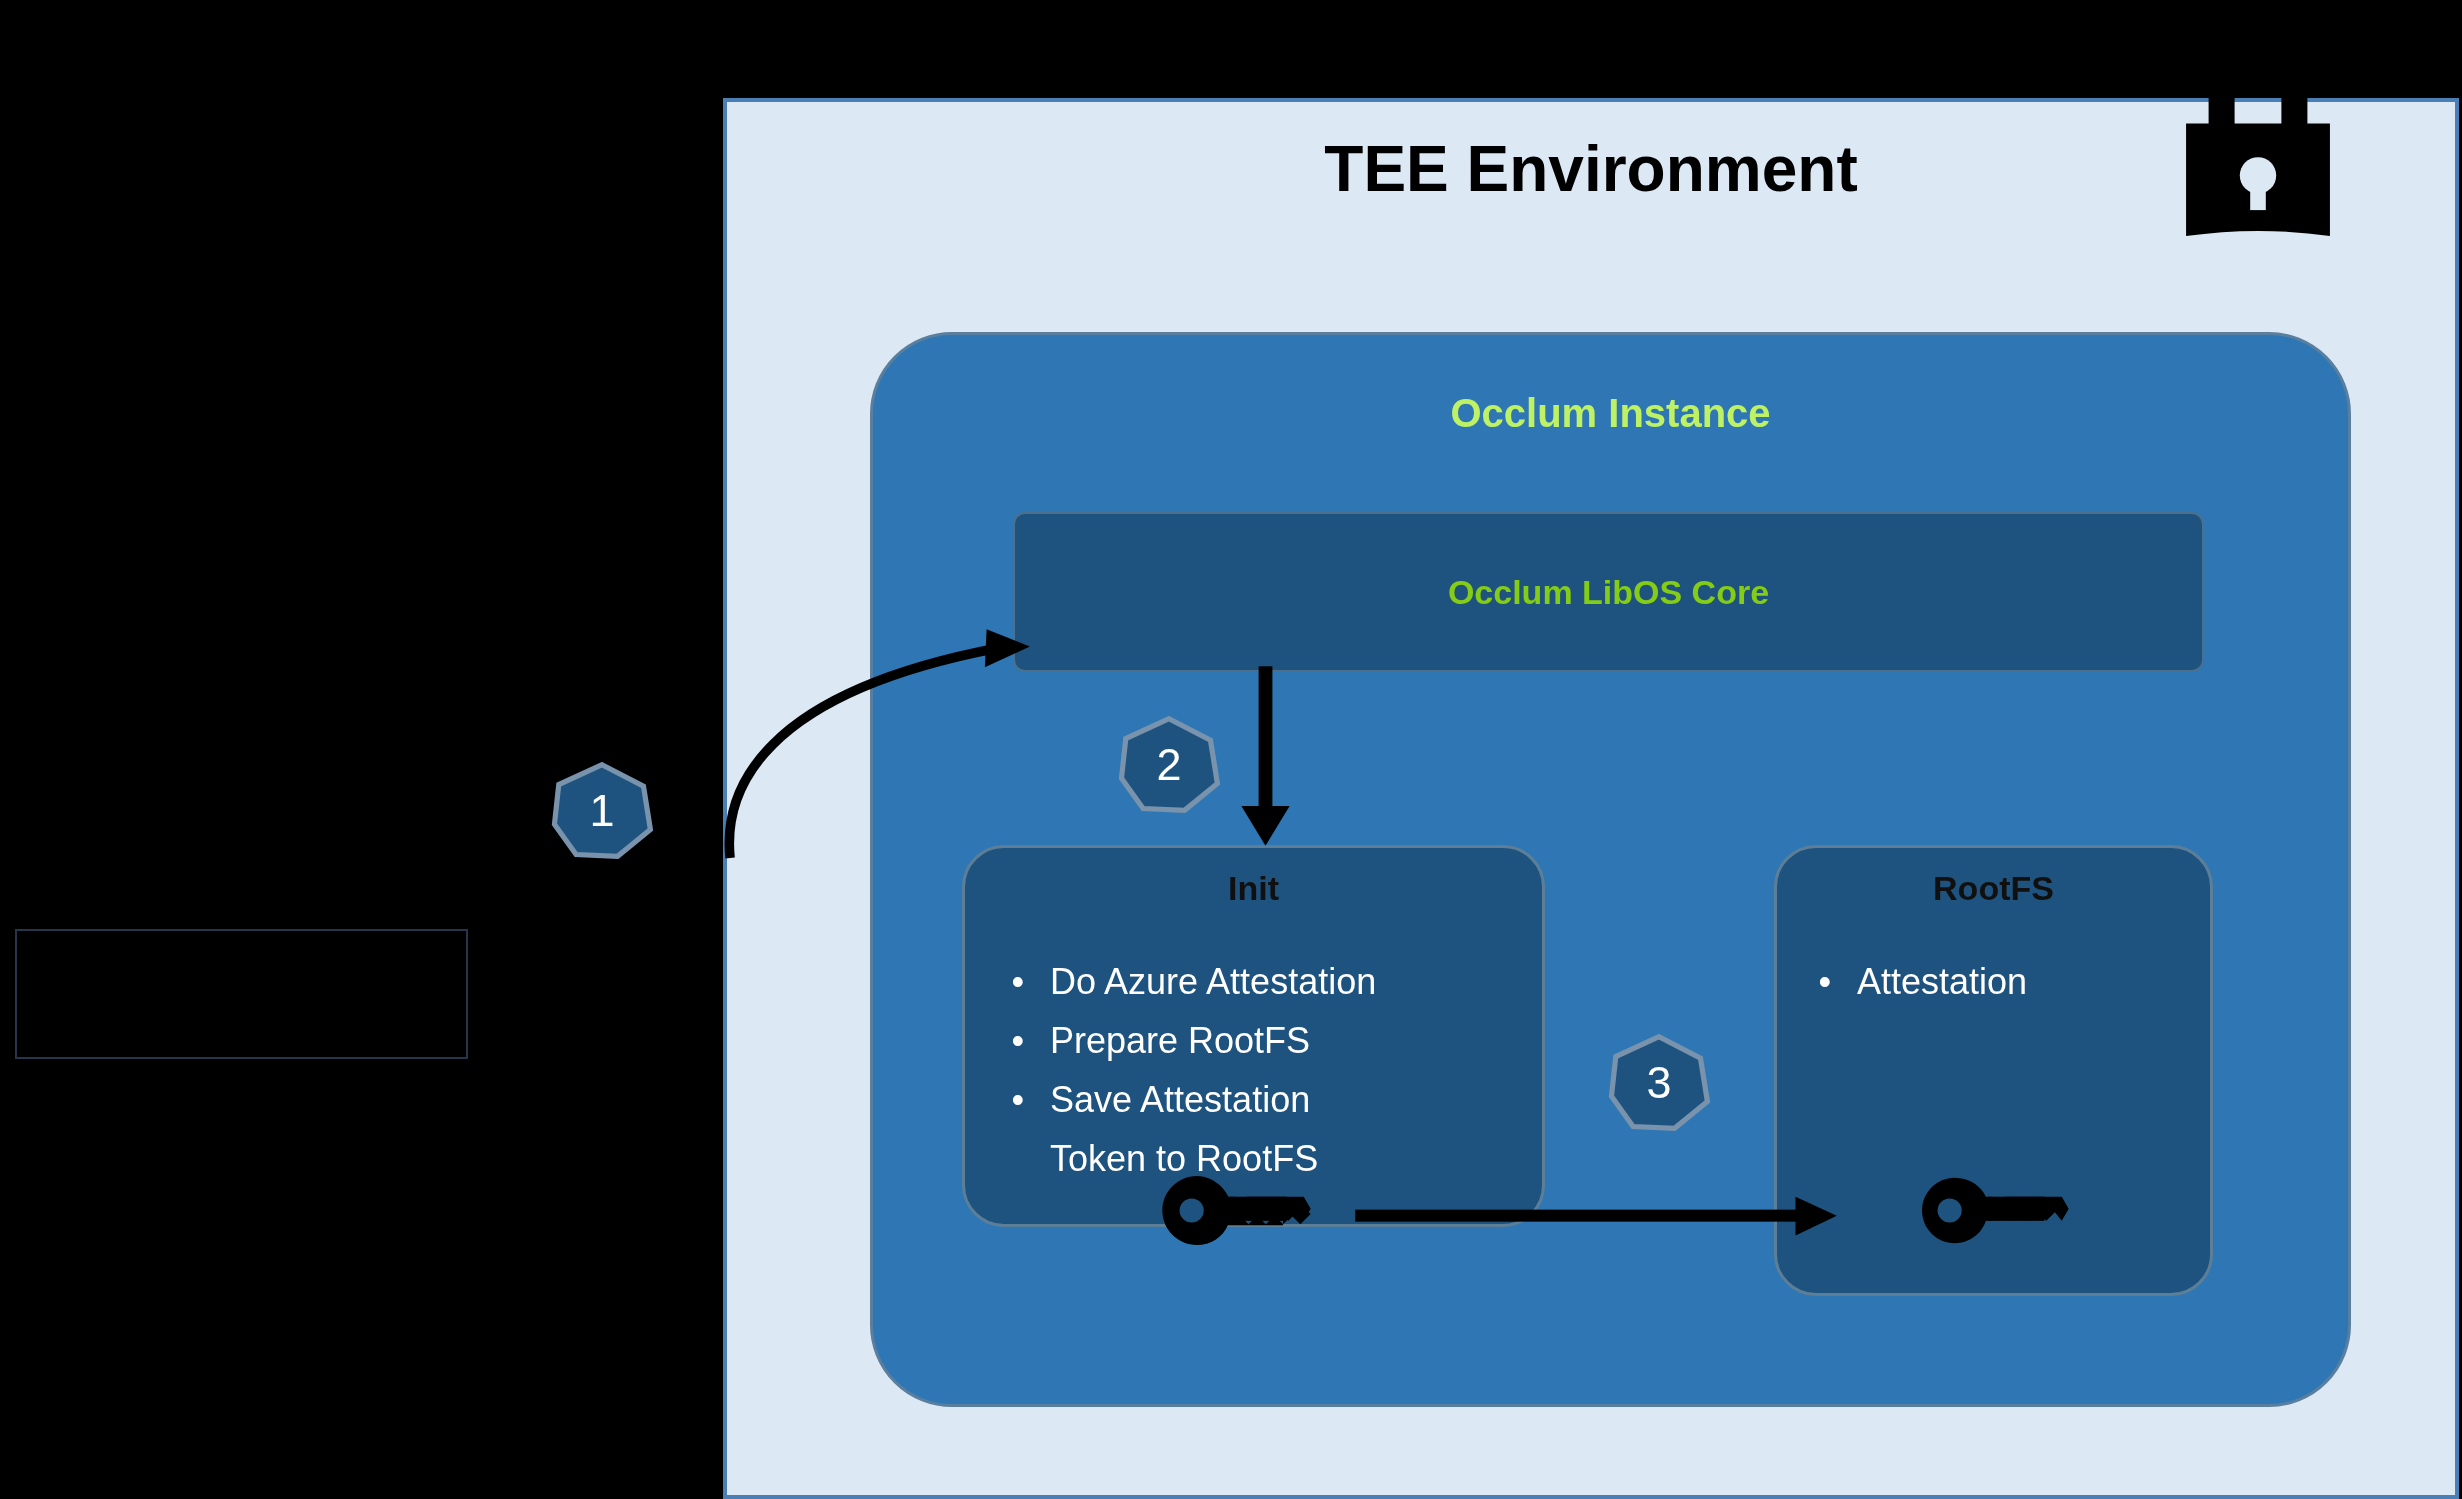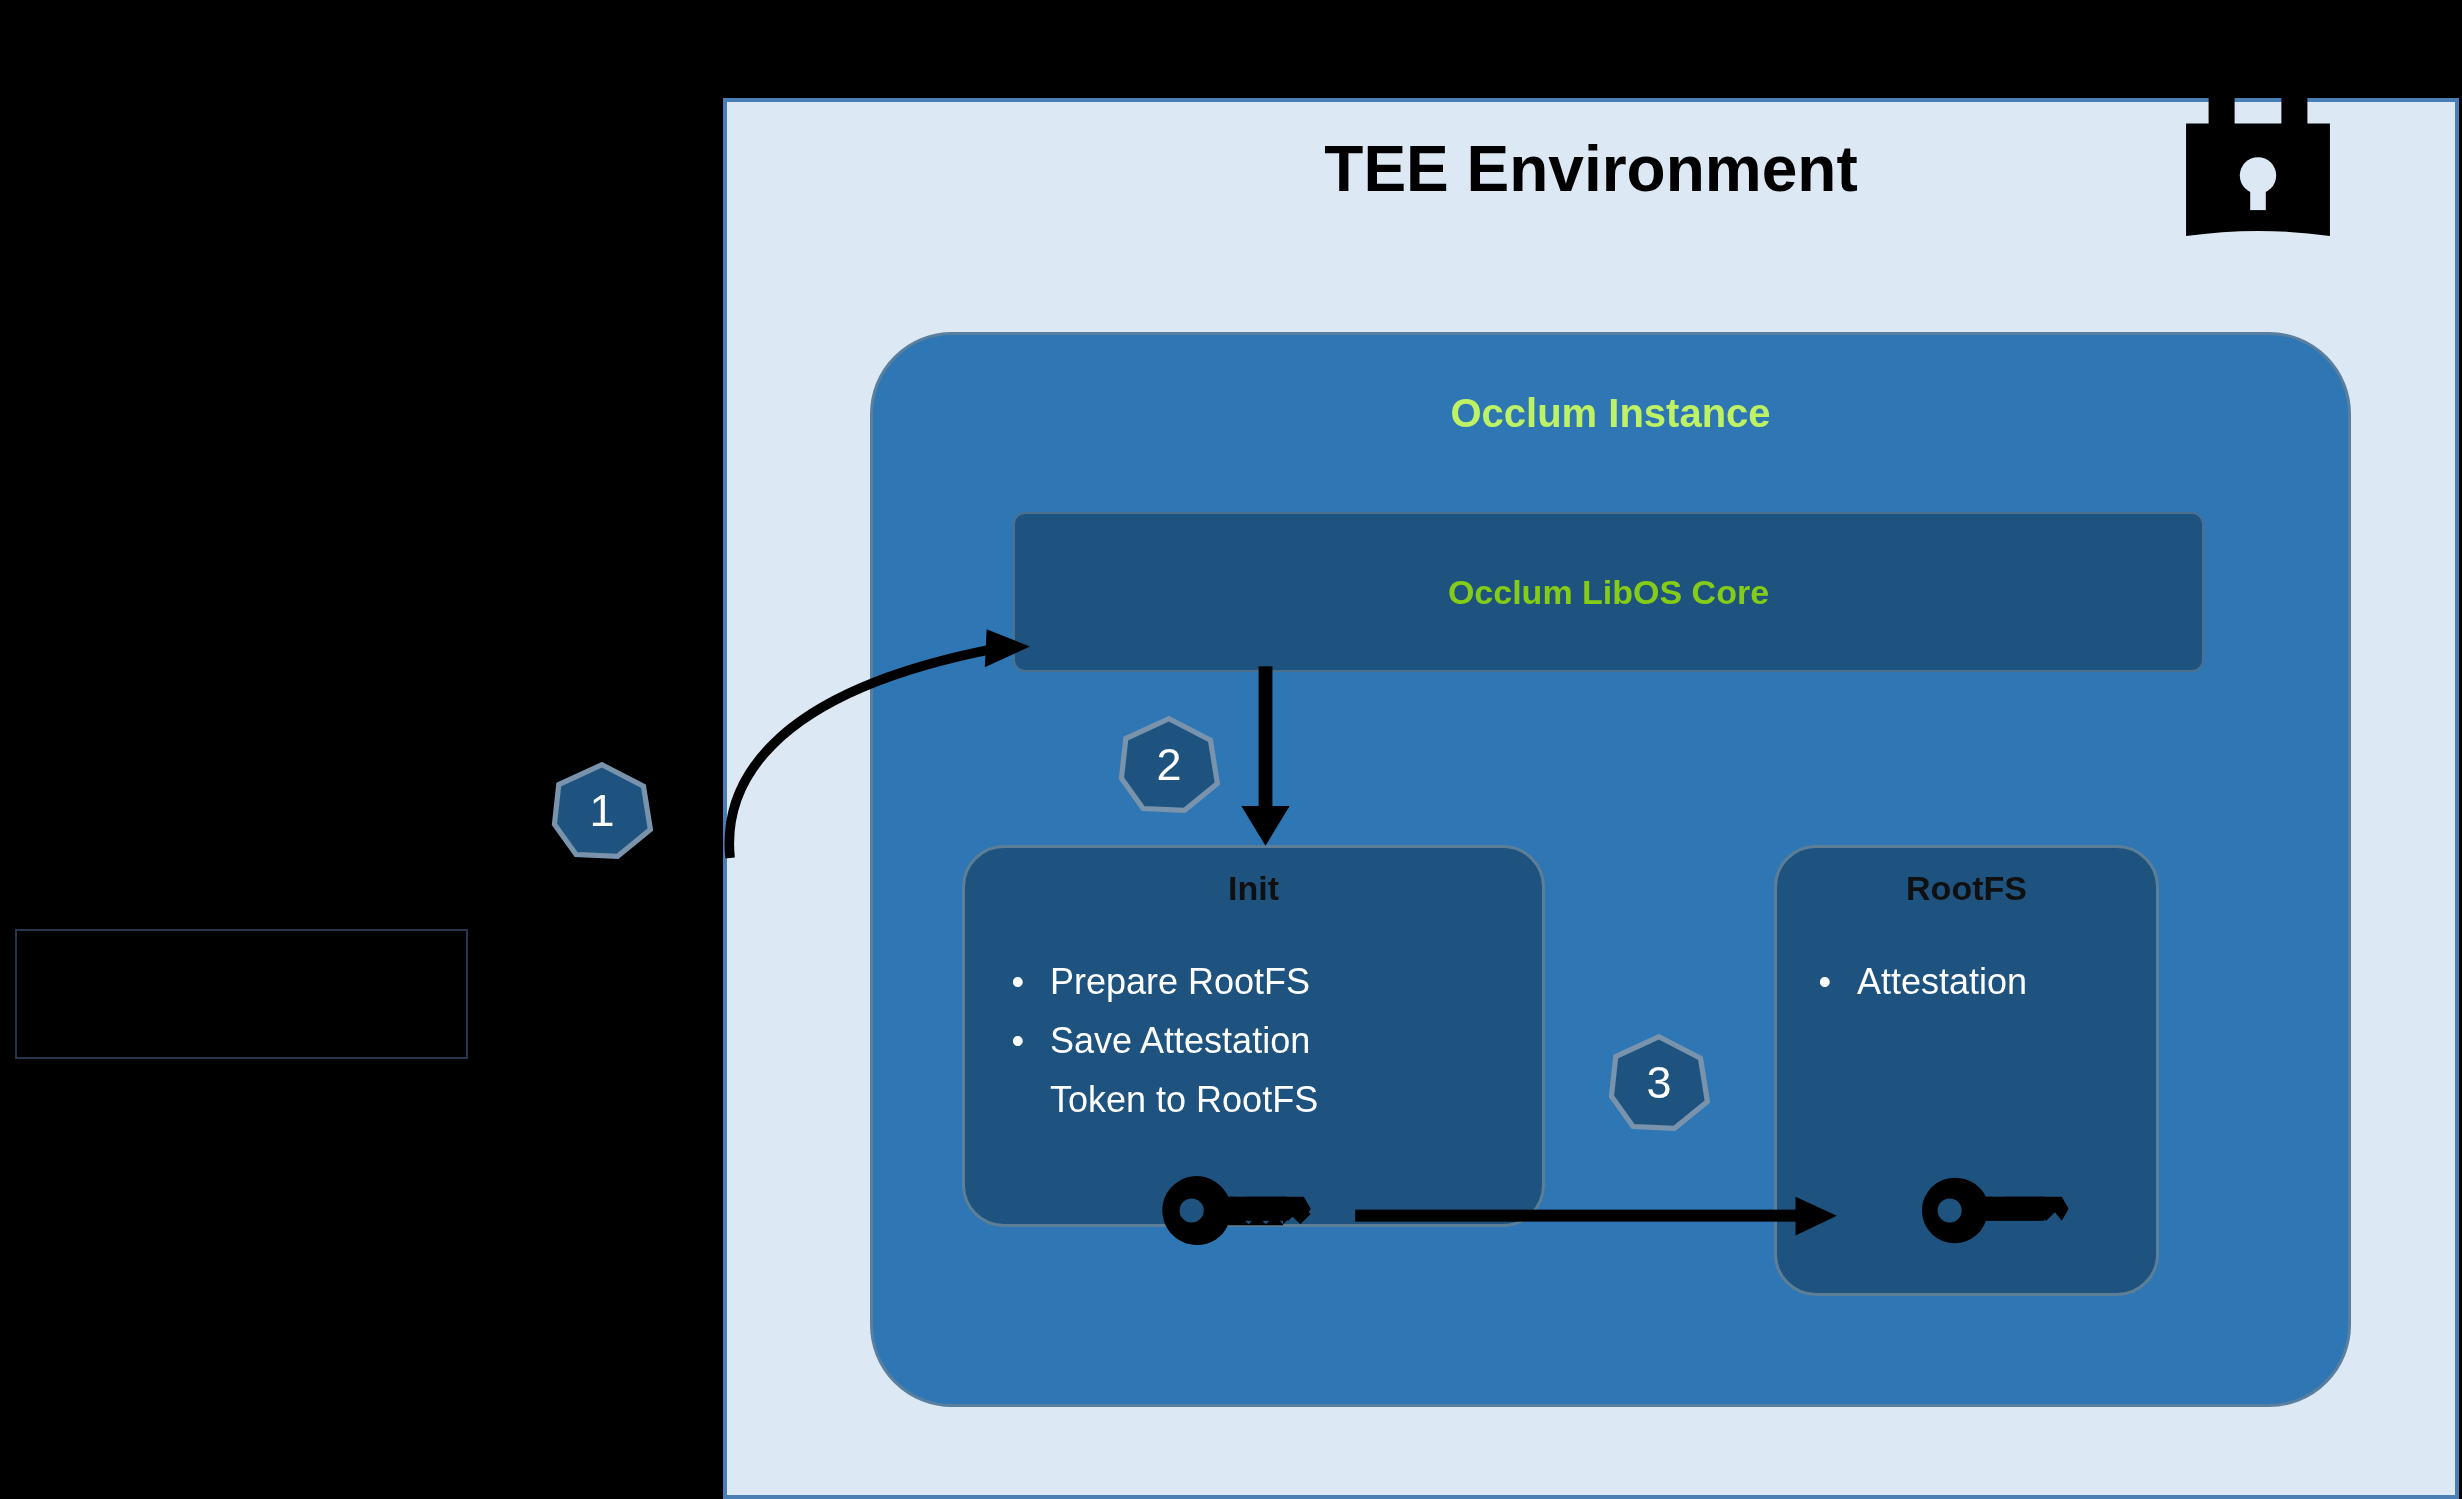--- a/index.html
+++ b/index.html
@@ -113,21 +113,21 @@
   }
   .init-box {
     left: 962px;
     top: 845px;
     width: 583px;
     height: 382px;
   }
   .rootfs-box {
     left: 1774px;
     top: 845px;
-    width: 385px;
+    width: 439px;
     height: 451px;
   }
   .inner-title {
     position: absolute;
     left: 0;
     top: 21px;
     width: 100%;
     text-align: center;
     font-size: 34px;
     font-weight: bold;
@@ -217,20 +217,21 @@
   <div class="occlum-title">Occlum Instance</div>
 </div>
 
 <div class="libos-bar">
   <span class="libos-label">Occlum LibOS Core</span>
 </div>
 
 <div class="inner-box init-box">
   <div class="inner-title">Init</div>
   <ul class="bullets">
+    <li>Do Azure Attestation</li>
     <li>Prepare RootFS</li>
     <li>Save Attestation
 Token to RootFS</li>
   </ul>
 </div>
 
 <div class="inner-box rootfs-box">
   <div class="inner-title">RootFS</div>
   <ul class="bullets">
     <li>Attestation</li>

